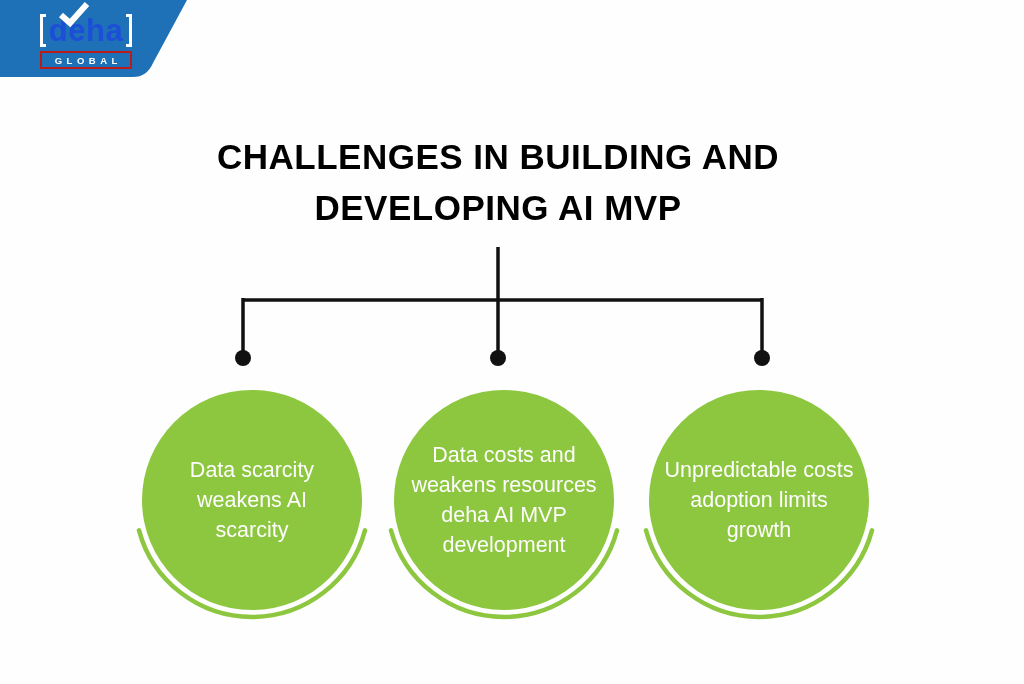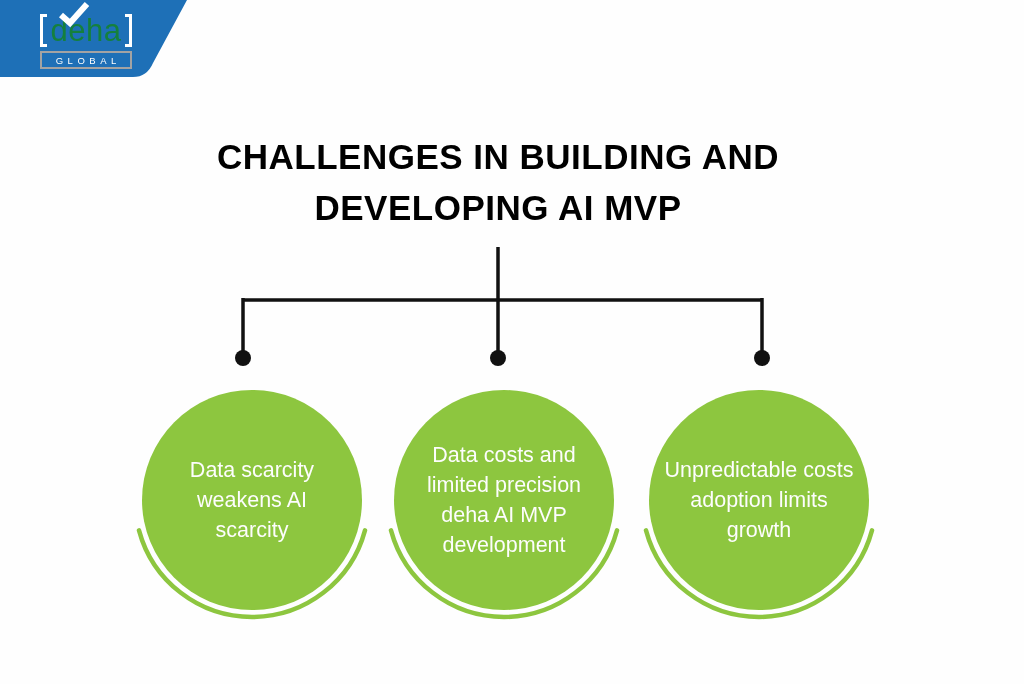--- a/index.html
+++ b/index.html
@@ -36,30 +36,30 @@
     border-bottom: 3px solid #fff;
     margin-right: 3px;
   }
   .bracket-r {
     border-right: 3px solid #fff;
     border-top: 3px solid #fff;
     border-bottom: 3px solid #fff;
     margin-left: 3px;
   }
   .brand-text {
-    color: #15803d; font-size: 31px; font-weight: normal;
+    color: #1d4ed8; font-size: 31px; font-weight: bold;
     letter-spacing: 0.5px; line-height: 33px;
     flex: 1; text-align: center;
   }
   .check-icon { position: absolute; left: 16px; top: -11px; }
   .global-box {
     margin-top: 3px;
-    border: 2px solid #a3a3a3;
+    border: 2px solid #b91c1c;
     text-align: center;
-    color: #fff; font-size: 9.5px; font-weight: normal;
+    color: #fff; font-size: 9.5px; font-weight: bold;
     letter-spacing: 4.5px; text-indent: 4.5px;
     padding: 2px 0 1px 0;
   }
 
   
   .title {
     position: absolute; top: 131px; left: 0; width: 996px;
     text-align: center;
     color: #000000;
     font-size: 35px; font-weight: bold;
@@ -138,21 +138,21 @@
     </div>
   </div>
 
   <div class="node node-2">
     <svg width="240" height="248" viewBox="0 0 240 248">
       <circle cx="120" cy="120" r="110" fill="#8dc63f"></circle>
       <path d="M7,150.3 A117,117 0 0 0 233,150.3" fill="none" stroke-width="4.5" stroke-linecap="round" stroke="#8dc63f"></path>
     </svg>
     <div class="node-text">
       <div>Data costs and</div>
-      <div>limited precision</div>
+      <div>weakens resources</div>
       <div>deha AI MVP</div>
       <div>development</div>
     </div>
   </div>
 
   <div class="node node-3">
     <svg width="240" height="248" viewBox="0 0 240 248">
       <circle cx="120" cy="120" r="110" fill="#8dc63f"></circle>
       <path d="M7,150.3 A117,117 0 0 0 233,150.3" fill="none" stroke-width="4.5" stroke-linecap="round" stroke="#8dc63f"></path>
     </svg>

